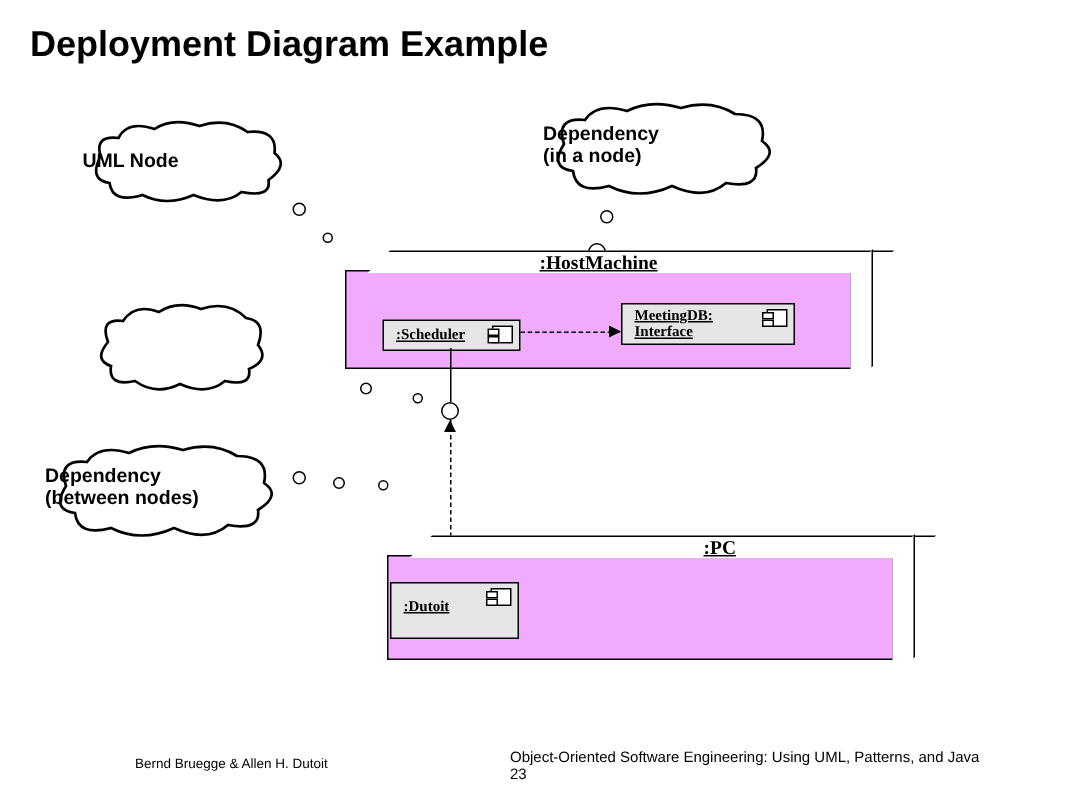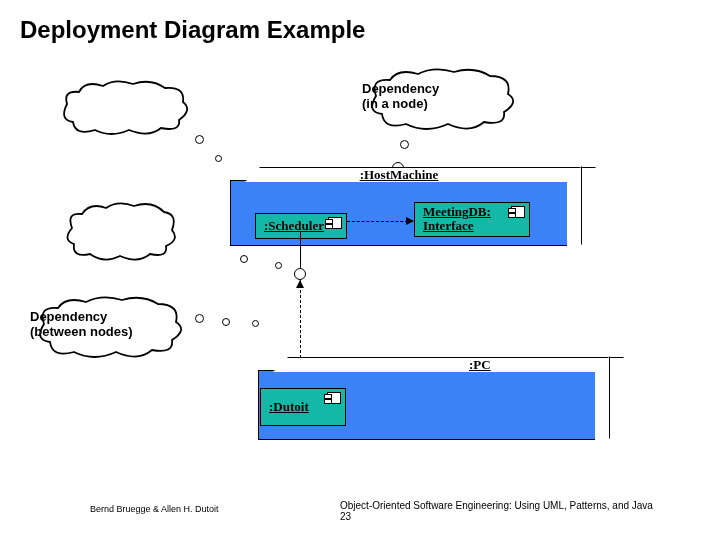--- a/index.html
+++ b/index.html
@@ -23,21 +23,21 @@
     position: absolute;
     font-weight: bold;
     font-size: 13px;
     line-height: 1.15;
   }
   .callout svg { position: absolute; left: 0; top: 0; }
   .callout .label { position: relative; z-index: 2; }
   .node3d {
     position: absolute;
     border: 1px solid #000;
-    background: #3b82f6;
+    background: #f0abfc;
   }
   .node3d .cap-top {
     position: absolute;
     left: 0; top: -14px;
     width: 100%; height: 14px;
   }
   .node3d .cap-right {
     position: absolute;
     right: -14px; top: -14px;
     width: 14px; height: calc(100% + 14px);
@@ -65,23 +65,23 @@
   .node3d .node-label {
     position: absolute;
     font-family: "Times New Roman", serif;
     font-size: 13px;
     font-weight: bold;
     text-align: center;
   }
   .component {
     position: absolute;
     border: 1px solid #000;
-    background: #14b8a6;
+    background: #e5e5e5;
     font-family: "Times New Roman", serif;
-    font-size: 13px;
+    font-size: 10px;
     font-weight: bold;
     padding: 4px 32px 4px 8px;
   }
   .comp-tab {
     position: absolute;
     right: 4px; top: 3px;
     width: 14px; height: 12px;
     border: 1px solid #000;
     background: #fff;
   }
@@ -136,20 +136,21 @@
 </style>
 </head>
 <body>
 
 <div class="slide-title">Deployment Diagram Example</div>
 
 <div class="callout" style="left:55px; top:80px; width:140px; height:56px;">
   <svg width="140" height="56" viewBox="0 0 140 56">
     <path d="M12 24 Q8 10 24 12 Q30 0 48 6 Q60 -2 78 4 Q96 -2 110 8 Q130 6 128 22 Q138 30 124 40 Q126 52 106 48 Q94 58 74 50 Q56 58 40 50 Q20 56 18 42 Q4 40 12 24 Z" fill="#fff" stroke="#000" stroke-width="1.8"></path>
   </svg>
+  <div class="label" style="padding-top:20px;">UML Node</div>
 </div>
 <div class="thought-bubble" style="left:195px; top:135px; width:9px; height:9px;"></div>
 <div class="thought-bubble" style="left:215px; top:155px; width:7px; height:7px;"></div>
 
 <div class="callout" style="left:362px; top:68px; width:160px; height:64px;">
   <svg width="160" height="64" viewBox="0 0 160 64">
     <path d="M14 28 Q8 10 28 12 Q36 0 56 6 Q72 -2 92 4 Q112 -2 128 8 Q150 8 146 26 Q158 34 142 44 Q144 58 122 54 Q108 66 86 56 Q64 66 44 56 Q22 62 20 46 Q4 44 14 28 Z" fill="#fff" stroke="#000" stroke-width="1.8"></path>
   </svg>
   <div class="label" style="padding-top:14px;">
     <span>Dependency</span><br>

